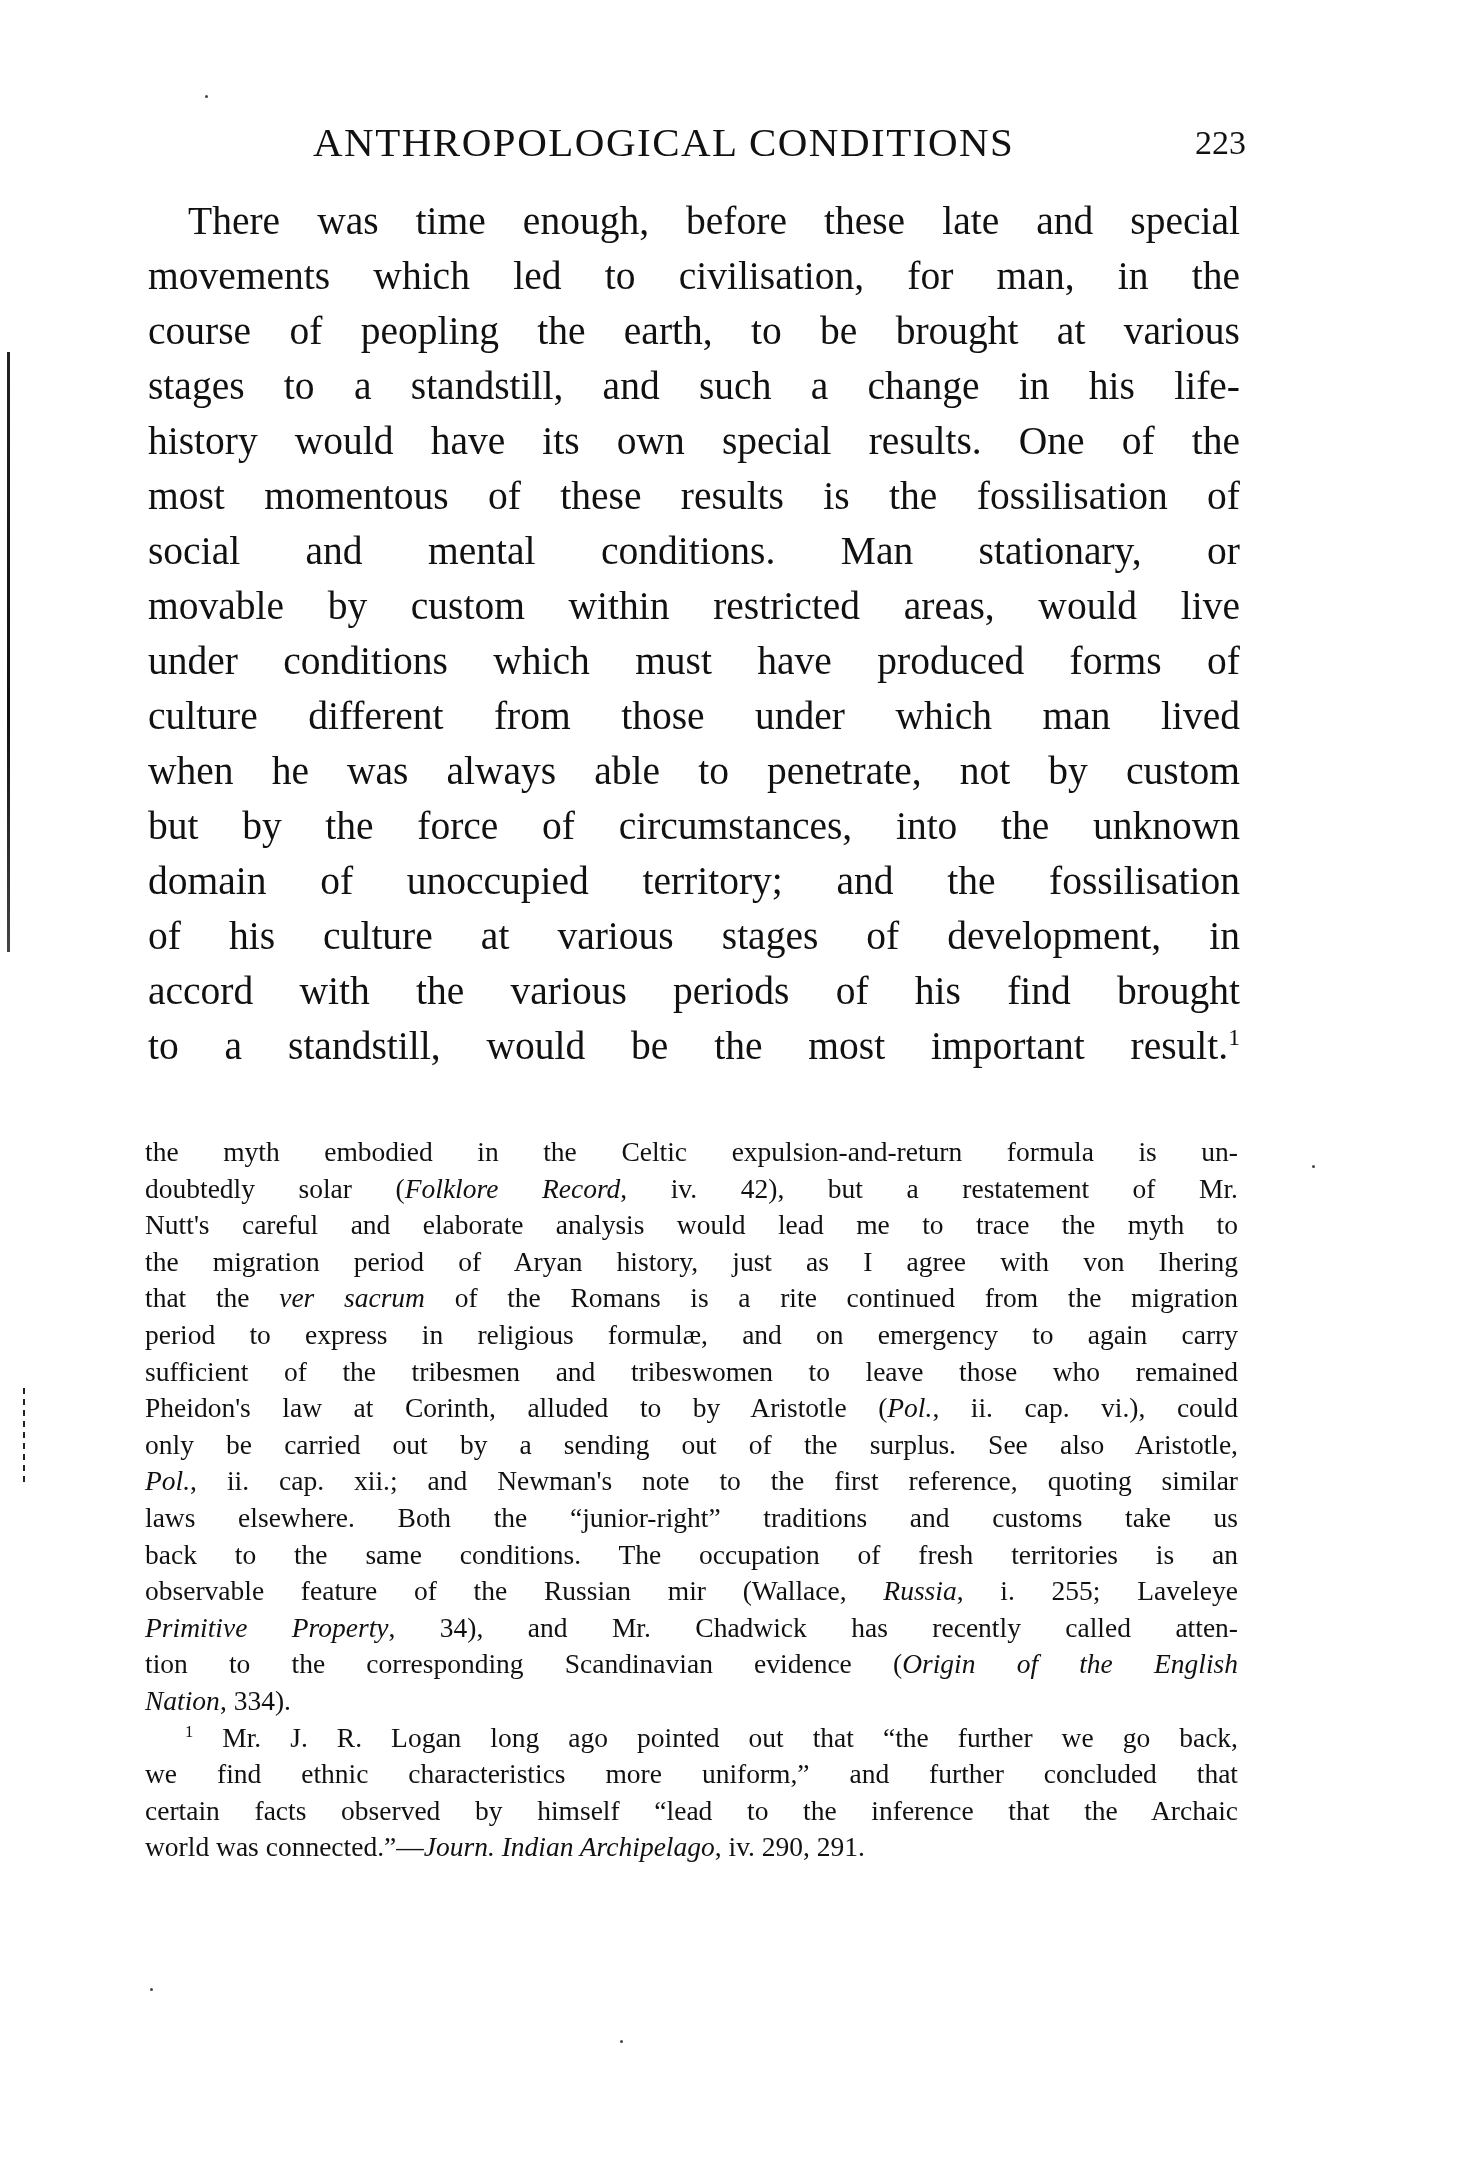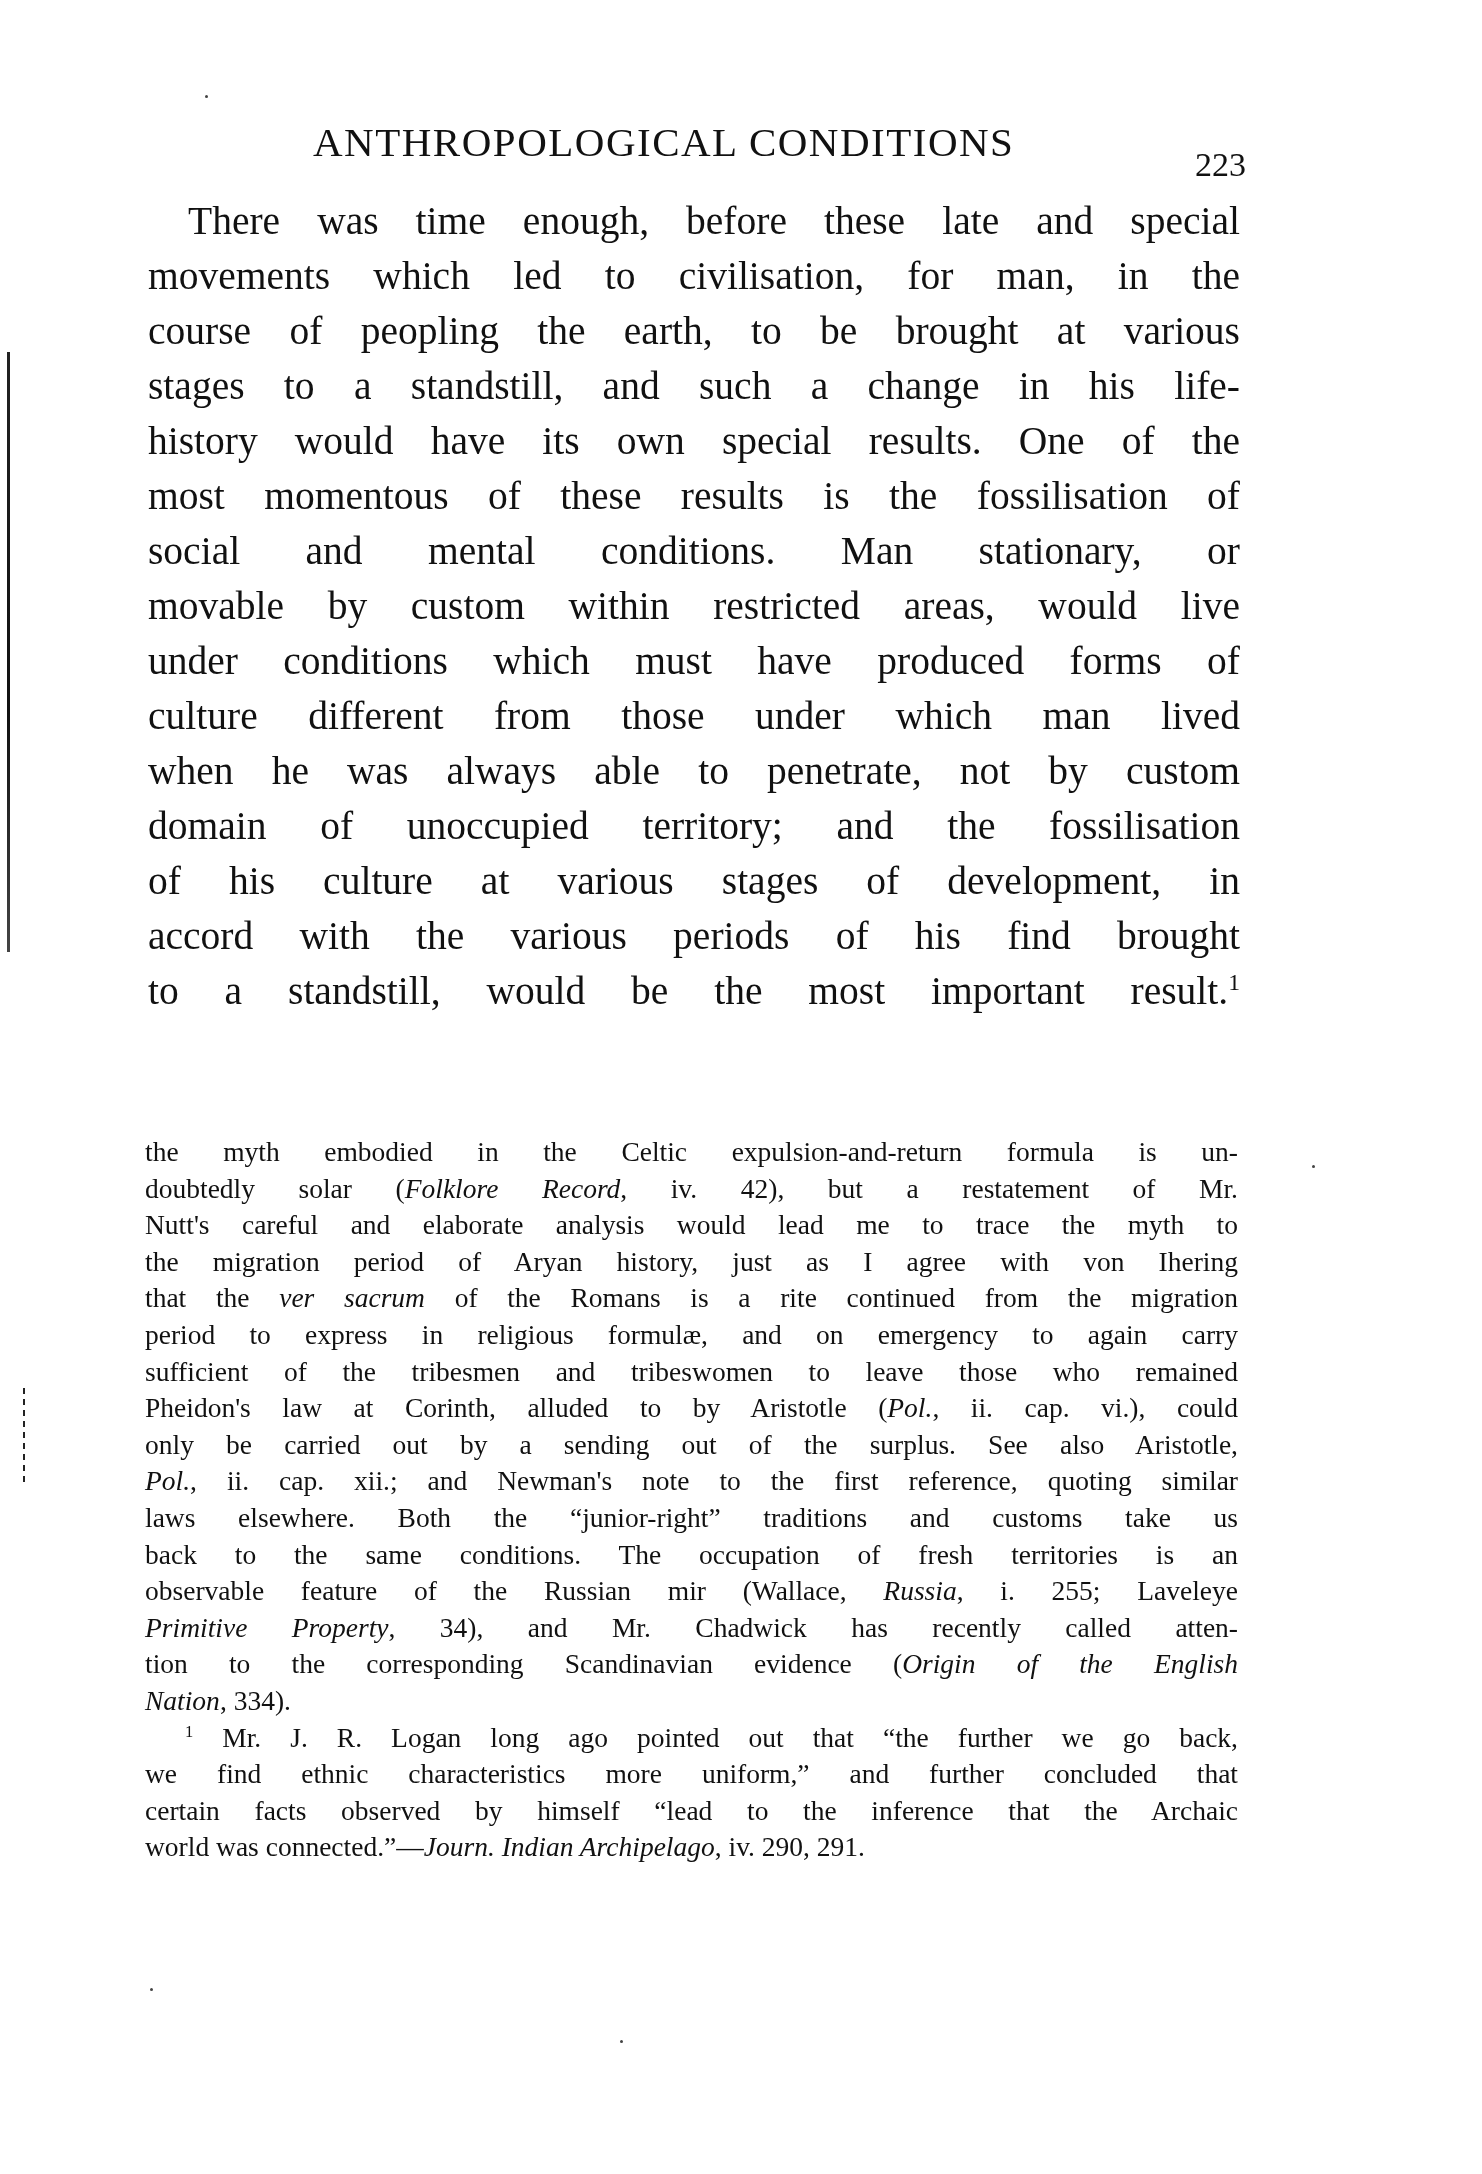--- a/index.html
+++ b/index.html
@@ -13,21 +13,21 @@
   }
   .margin-dots {
     position: absolute; left: 23px; top: 1388px; width: 2px; height: 95px;
     background: repeating-linear-gradient(to bottom, #222 0 6px, transparent 6px 11px);
   }
   .running-head {
     position: absolute; top: 118px; left: 313px; width: 760px;
     font-size: 41px; letter-spacing: 1.5px; white-space: nowrap;
   }
   .page-number {
-    position: absolute; top: 124px; left: 1195px; font-size: 34px; margin-top: 22px;
+    position: absolute; top: 124px; left: 1195px; font-size: 34px;
   }
   .body-text {
     position: absolute; top: 194px; left: 148px; width: 1092px;
     font-size: 39.5px; line-height: 55px;
   }
   .body-text .line {
     display: block; text-align: justify; text-align-last: justify; white-space: nowrap;
   }
   .body-text .line.first { padding-left: 40px; }
   .body-text .line.last { text-align-last: justify; }
@@ -64,20 +64,21 @@
     <span class="line">movements which led to civilisation, for man, in the</span>
     <span class="line">course of peopling the earth, to be brought at various</span>
     <span class="line">stages to a standstill, and such a change in his life-</span>
     <span class="line">history would have its own special results.  One of the</span>
     <span class="line">most momentous of these results is the fossilisation of</span>
     <span class="line">social and mental conditions.  Man stationary, or</span>
     <span class="line">movable by custom within restricted areas, would live</span>
     <span class="line">under conditions which must have produced forms of</span>
     <span class="line">culture different from those under which man lived</span>
     <span class="line">when he was always able to penetrate, not by custom</span>
+    <span class="line">but by the force of circumstances, into the unknown</span>
     <span class="line">domain of unoccupied territory; and the fossilisation</span>
     <span class="line">of his culture at various stages of development, in</span>
     <span class="line">accord with the various periods of his find brought</span>
     <span class="line last">to a standstill, would be the most important result.<sup>1</sup></span>
   </main>
 
 <section class="footnotes" id="footnotes">
     <span class="line">the myth embodied in the Celtic expulsion-and-return formula is un-</span>
     <span class="line">doubtedly solar (<i>Folklore Record</i>, iv. 42), but a restatement of Mr.</span>
     <span class="line">Nutt's careful and elaborate analysis would lead me to trace the myth to</span>

